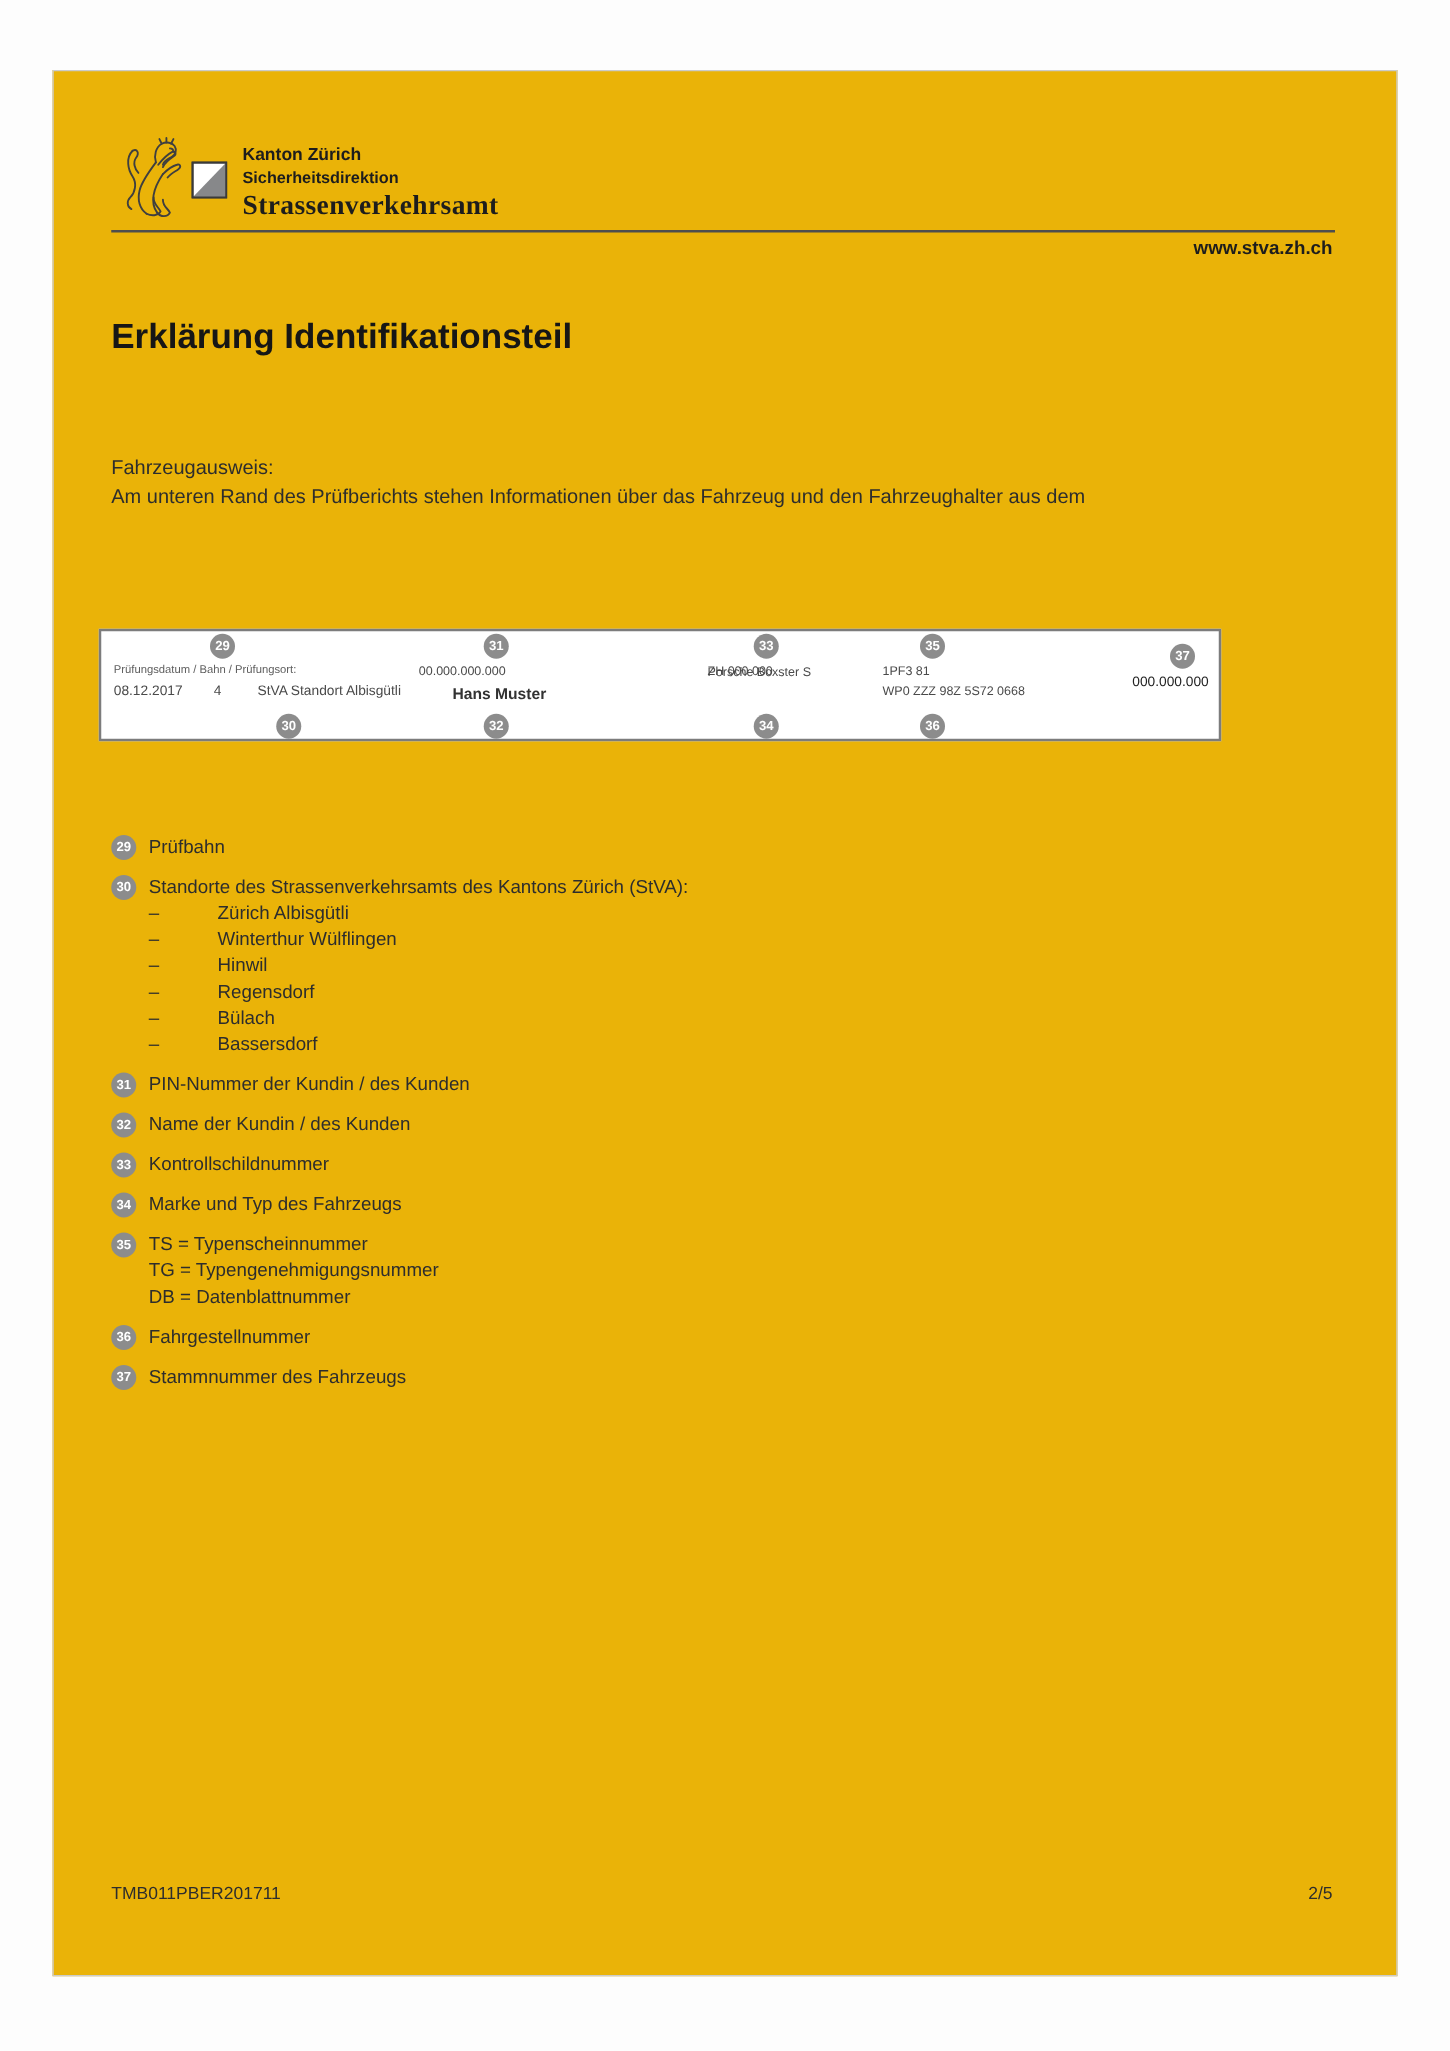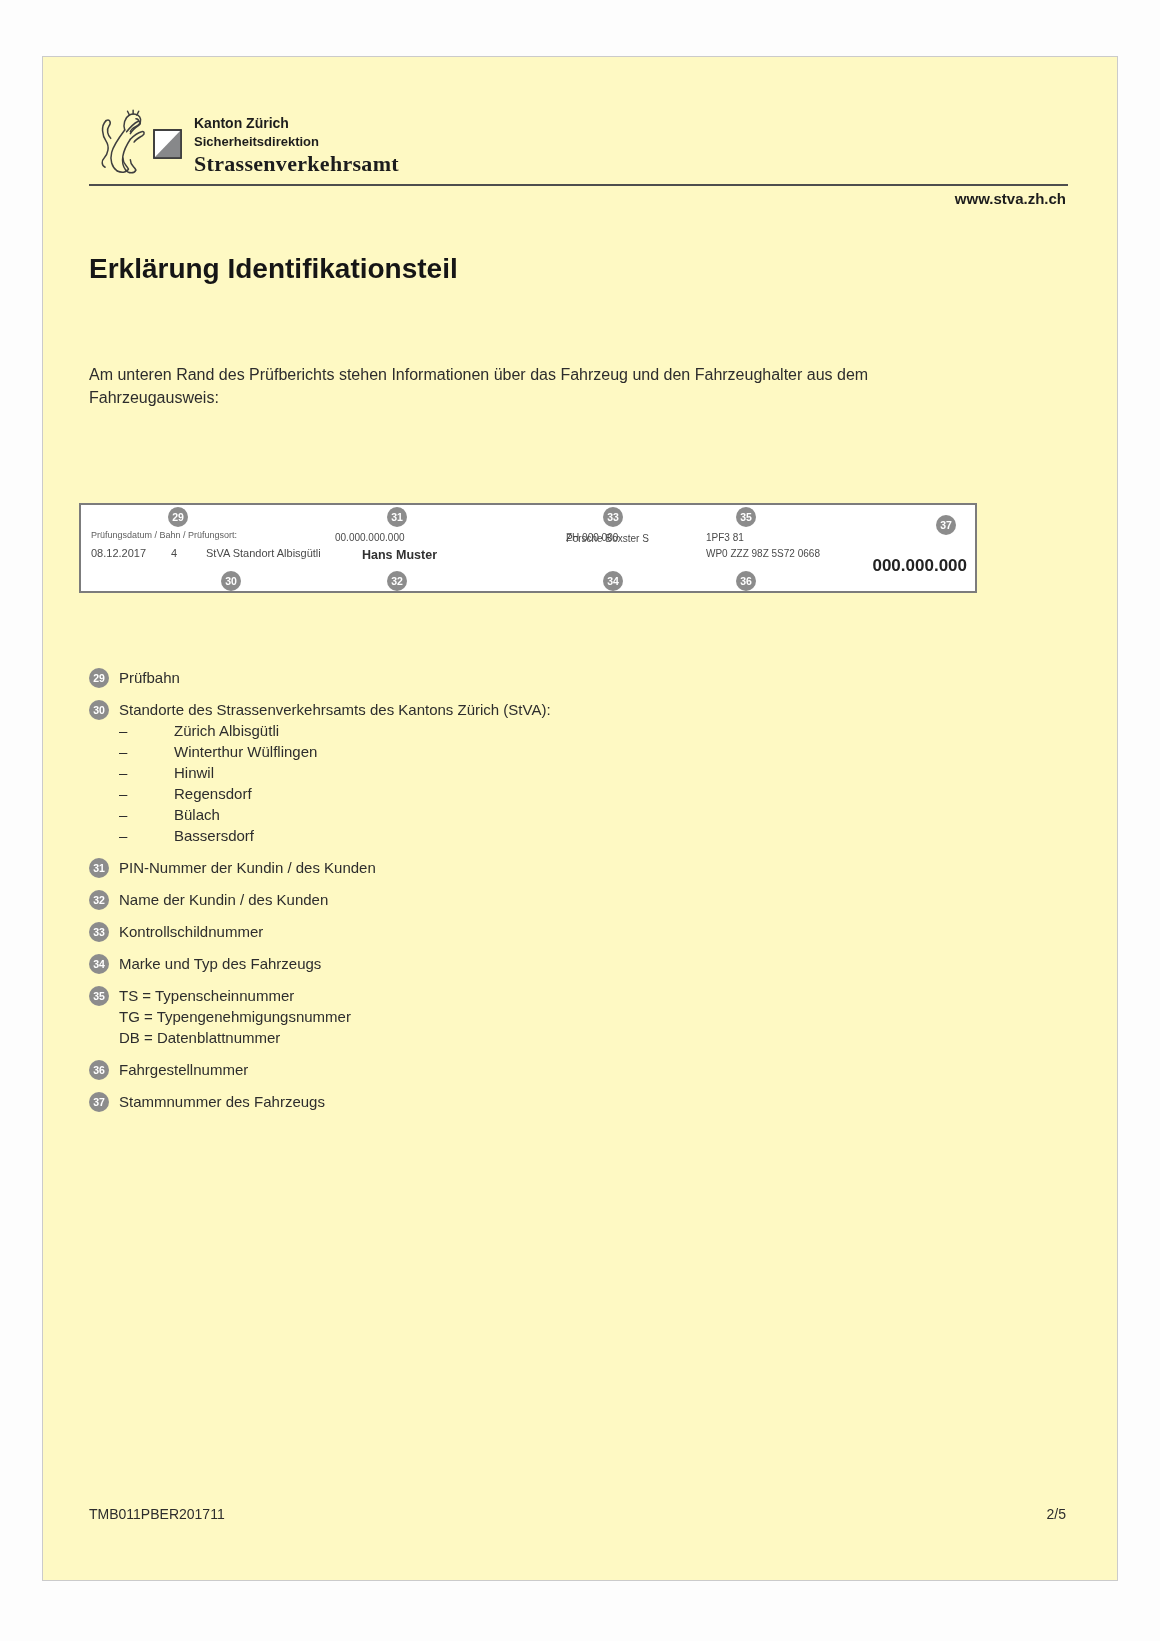--- a/index.html
+++ b/index.html
@@ -6,21 +6,21 @@
   html, body { background: #fdfdfd; }
   body {
     width: 1160px; height: 1641px;
     position: relative;
     font-family: "Liberation Sans", sans-serif;
     color: #2d2d2d;
   }
   .page {
     position: absolute; left: 42px; top: 56px;
     width: 1076px; height: 1525px;
-    background: #fef9c3;
+    background: #eab308;
     border: 1px solid #cbcbcb;
   }
 
   
   .lion { position: absolute; left: 50px; top: 50px; width: 56px; height: 72px; }
   .shield { position: absolute; left: 110px; top: 72px; width: 29px; height: 30px; }
   .brand-text { position: absolute; left: 151px; top: 57px; color: #1d1d1d; }
   .brand-canton { font-size: 14px; font-weight: bold; line-height: 19px; }
   .brand-dir { font-size: 13px; font-weight: bold; line-height: 17px; }
   .brand-office { font-size: 22px; font-weight: bold; line-height: 27px; letter-spacing: 0.3px; font-family: Liberation Serif, serif; }
@@ -38,21 +38,21 @@
     background: #8c8c8c; color: #ffffff;
     font-size: 10.5px; font-weight: bold;
     display: flex; align-items: center; justify-content: center;
     flex: 0 0 20px;
   }
   .sample-box .badge { position: absolute; }
   .sb-label { position: absolute; font-size: 9px; color: #5e5e5e; white-space: nowrap; }
   .sb-val  { position: absolute; font-size: 11px; color: #4a4a4a; white-space: nowrap; }
   .sb-val2 { position: absolute; font-size: 10px; color: #4a4a4a; white-space: nowrap; }
   .sb-name { position: absolute; font-size: 12.5px; font-weight: bold; color: #323232; white-space: nowrap; padding-left: 27px; }
-  .sb-stamm { position: absolute; right: 8px; top: 51px; font-size: 17px; font-weight: bold; color: #222; white-space: nowrap; }
+  .sb-stamm { position: absolute; right: 8px; top: 35px; font-size: 11px; font-weight: normal; color: #222; white-space: nowrap; }
 
   
   .legend { position: absolute; left: 46px; top: 610px; width: 950px; }
   .legend-item { display: flex; gap: 10px; margin-bottom: 11px; }
   .legend-item .badge { margin-top: 1px; }
   .legend-lines { font-size: 15px; line-height: 21px; color: #2d2d2d; }
   .subitem { display: flex; }
   .sub-dash { width: 55px; flex: 0 0 55px; }
 
   
@@ -87,22 +87,22 @@
   <div class="brand-text">
     <div class="brand-canton">Kanton Zürich</div>
     <div class="brand-dir">Sicherheitsdirektion</div>
     <div class="brand-office">Strassenverkehrsamt</div>
   </div>
   <div class="rule"></div>
   <div class="website">www.stva.zh.ch</div>
 
   <div class="doc-title">Erklärung Identifikationsteil</div>
   <div class="intro">
+    <div>Fahrzeugausweis:</div>
     <div>Am unteren Rand des Prüfberichts stehen Informationen über das Fahrzeug und den Fahrzeughalter aus dem</div>
-    <div>Fahrzeugausweis:</div>
   </div>
 
   <div class="sample-box">
     <div class="badge" style="left:87px; top:2px;">29</div>
     <div class="badge" style="left:140px; top:66px;">30</div>
     <div class="badge" style="left:306px; top:2px;">31</div>
     <div class="badge" style="left:306px; top:66px;">32</div>
     <div class="badge" style="left:522px; top:2px;">33</div>
     <div class="badge" style="left:522px; top:66px;">34</div>
     <div class="badge" style="left:655px; top:2px;">35</div>

